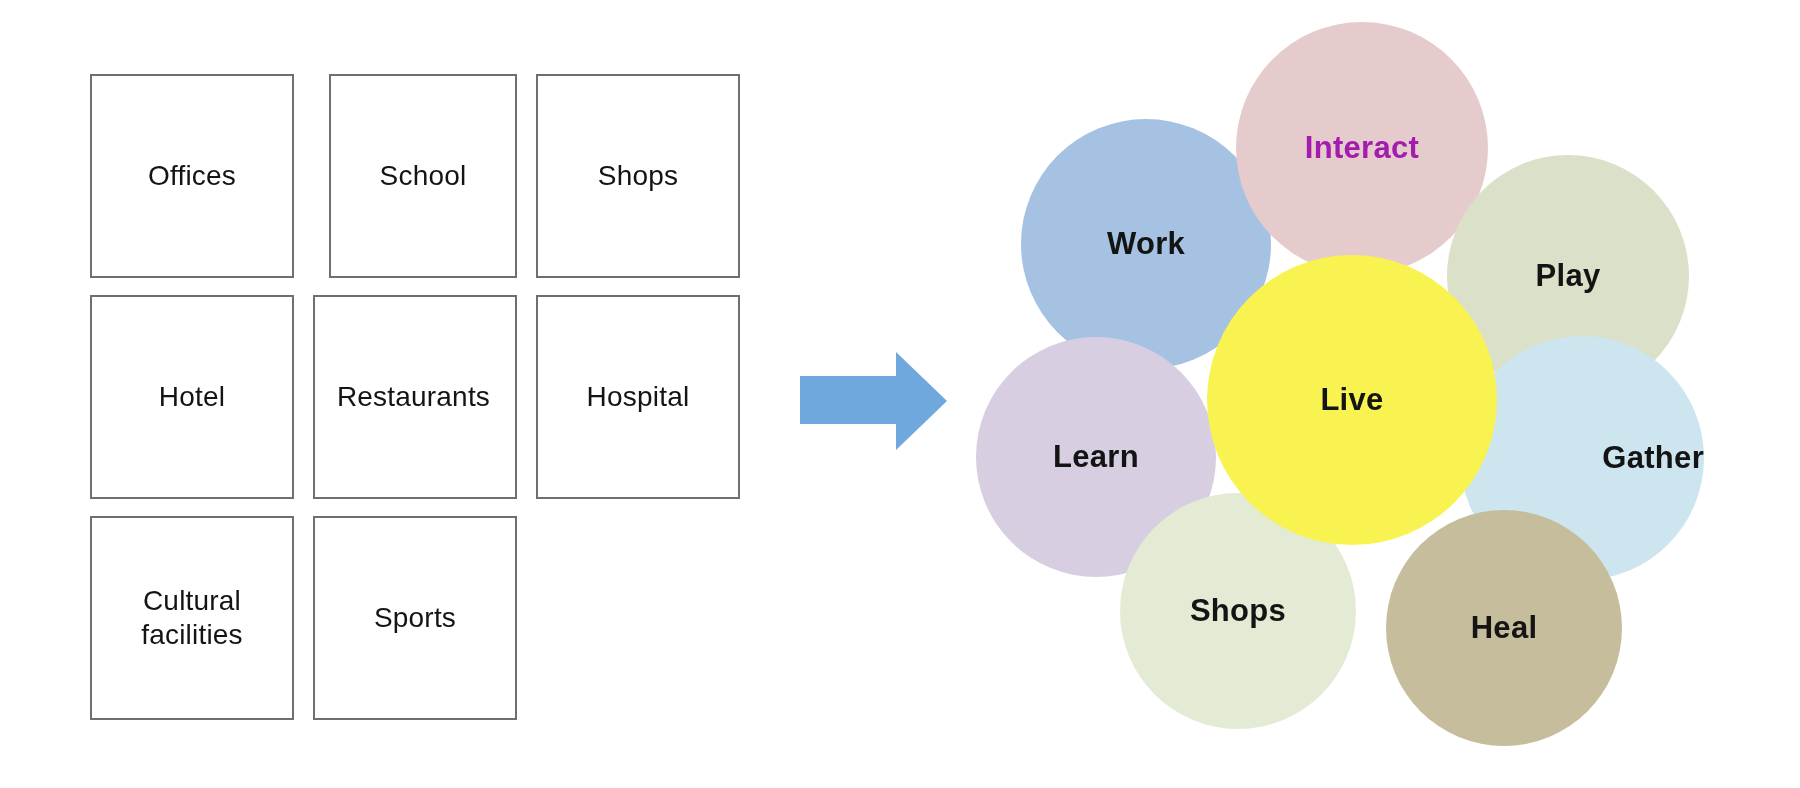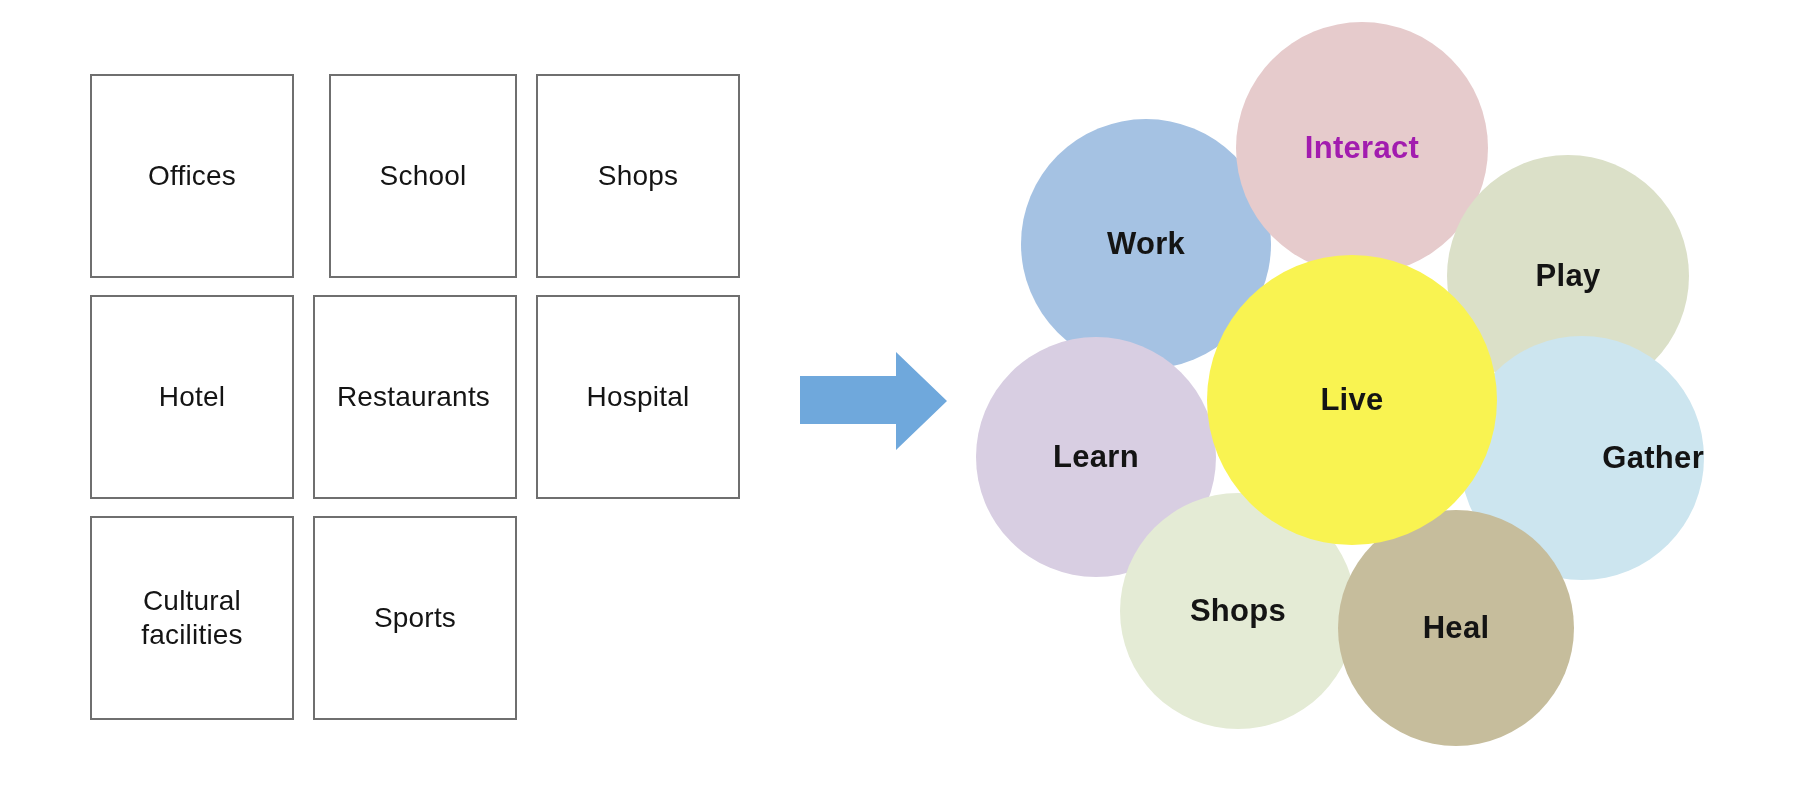--- a/index.html
+++ b/index.html
@@ -67,21 +67,21 @@
     font-weight: 700;
     color: #141414;
     letter-spacing: 0.3px;
   }
   .petal-work     { left: 1021px; top: 119px; width: 250px; height: 250px; z-index: 1; }
   .petal-interact { left: 1236px; top:  22px; width: 252px; height: 252px; z-index: 2; }
   .petal-play     { left: 1447px; top: 155px; width: 242px; height: 242px; z-index: 3; }
   .petal-gather   { left: 1460px; top: 336px; width: 244px; height: 244px; z-index: 4; }
   .petal-learn    { left:  976px; top: 337px; width: 240px; height: 240px; z-index: 5; }
   .petal-relax    { left: 1120px; top: 493px; width: 236px; height: 236px; z-index: 6; }
-  .petal-heal     { left: 1338px; top: 510px; width: 236px; height: 236px; z-index: 7; }
+  .petal-heal     { left: 1386px; top: 510px; width: 236px; height: 236px; z-index: 7; }
   .center-live    { left: 1207px; top: 255px; width: 290px; height: 290px; z-index: 8; }
 </style>
 </head>
 <body>
 
 <div class="canvas">
 
   <div class="grid">
     <div class="cell" style="border-color: rgb(111, 111, 111);">
       <span style="color: rgb(20, 20, 20);">Offices</span>

